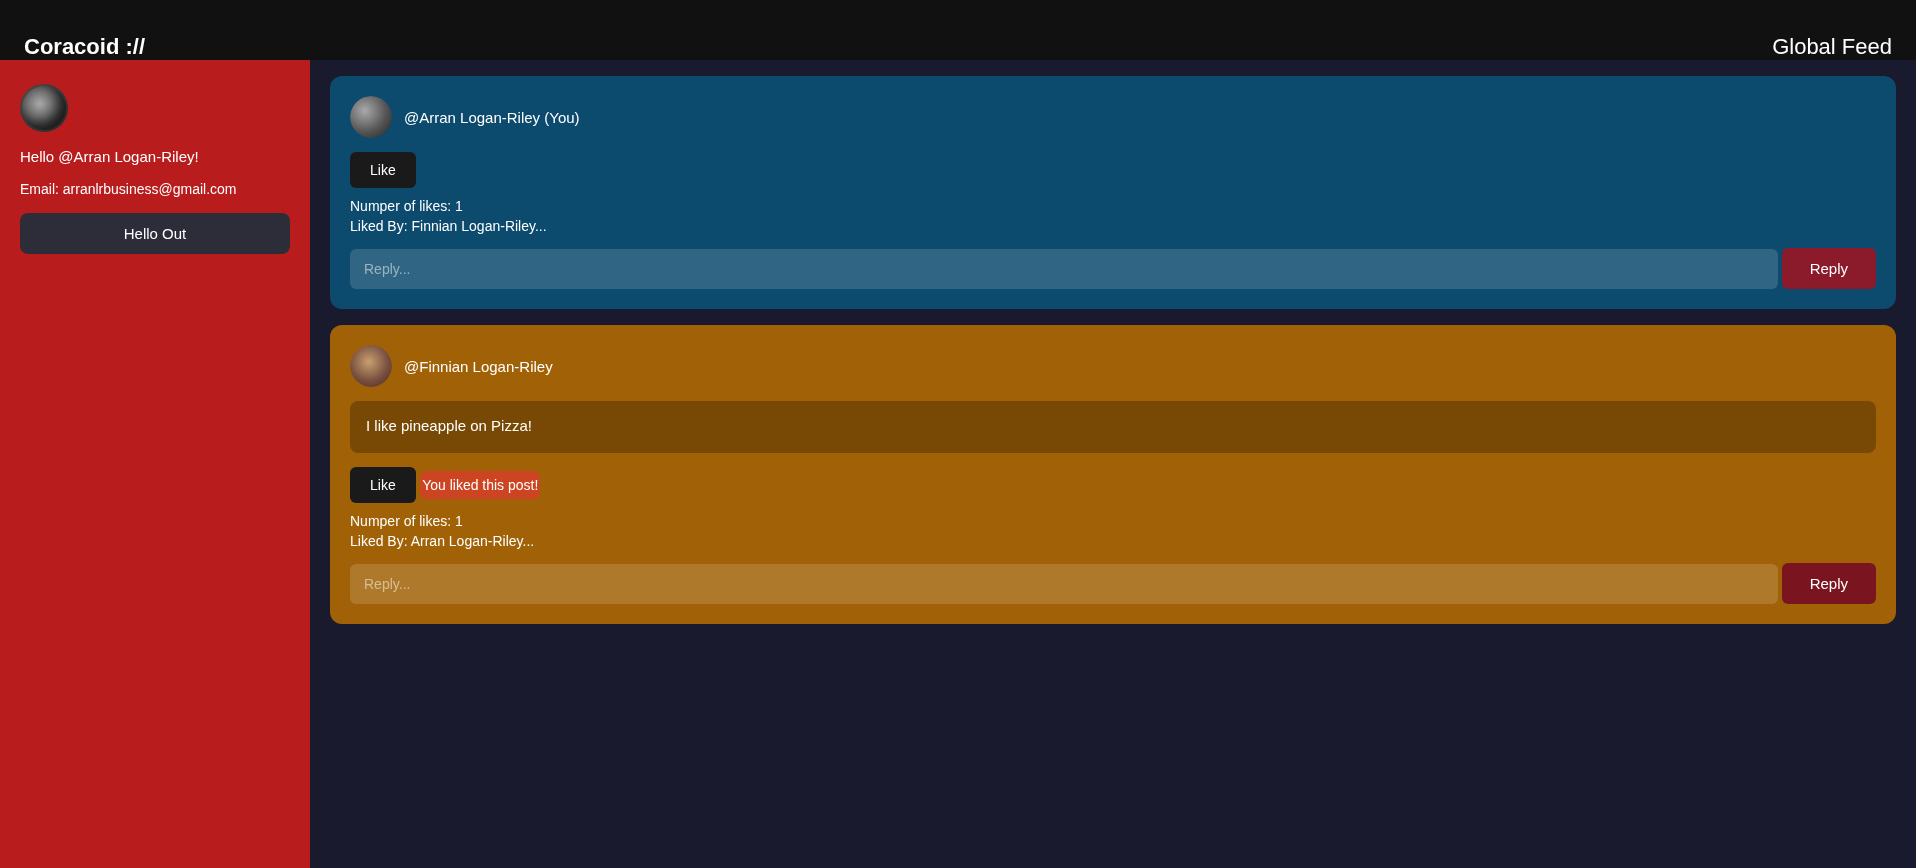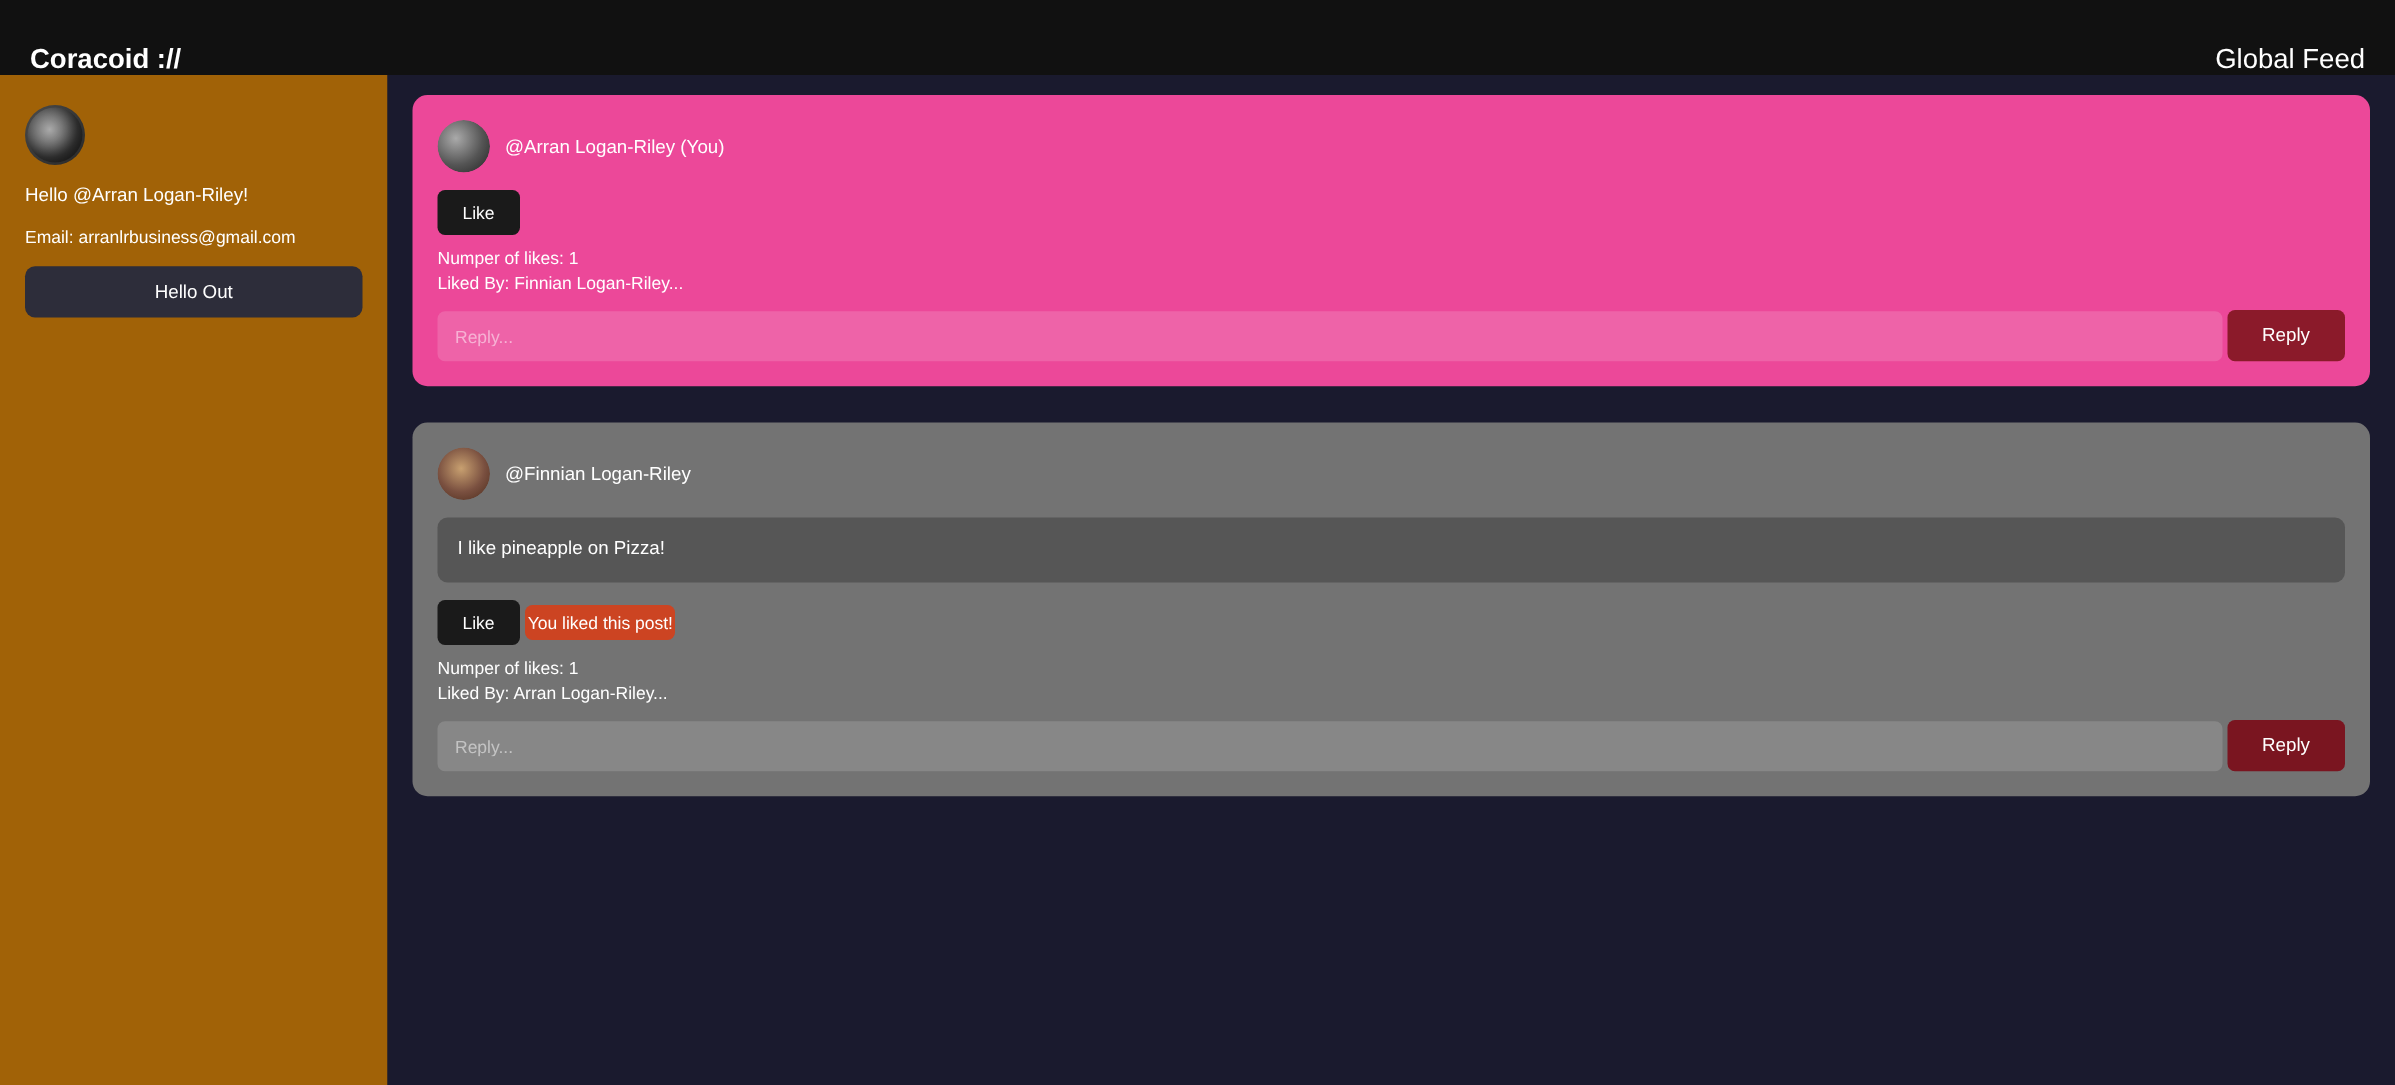--- a/index.html
+++ b/index.html
@@ -32,21 +32,21 @@
 
     
     .main-layout {
       display: flex;
       height: calc(868px - 60px);
     }
 
     
     .sidebar {
       width: 310px;
-      background-color: #a16207;
+      background-color: #b91c1c;
       padding: 24px 20px;
       display: flex;
       flex-direction: column;
       gap: 16px;
     }
     .avatar {
       width: 48px;
       height: 48px;
       border-radius: 50%;
       background: radial-gradient(circle at 35% 35%, #555, #222);
@@ -101,25 +101,24 @@
       gap: 16px;
       background-color: #1a1a2e;
     }
 
     
     .post-card {
       border-radius: 12px;
       padding: 20px;
     }
     .post-card.blue {
-      background-color: #ec4899;
+      background-color: #0c4a6e;
     }
     .post-card.red {
-      background-color: #737373;
-      margin-top: 13px;
+      background-color: #a16207;
     }
 
     .post-header {
       display: flex;
       align-items: center;
       gap: 12px;
       margin-bottom: 14px;
     }
     .post-avatar {
       width: 42px;

